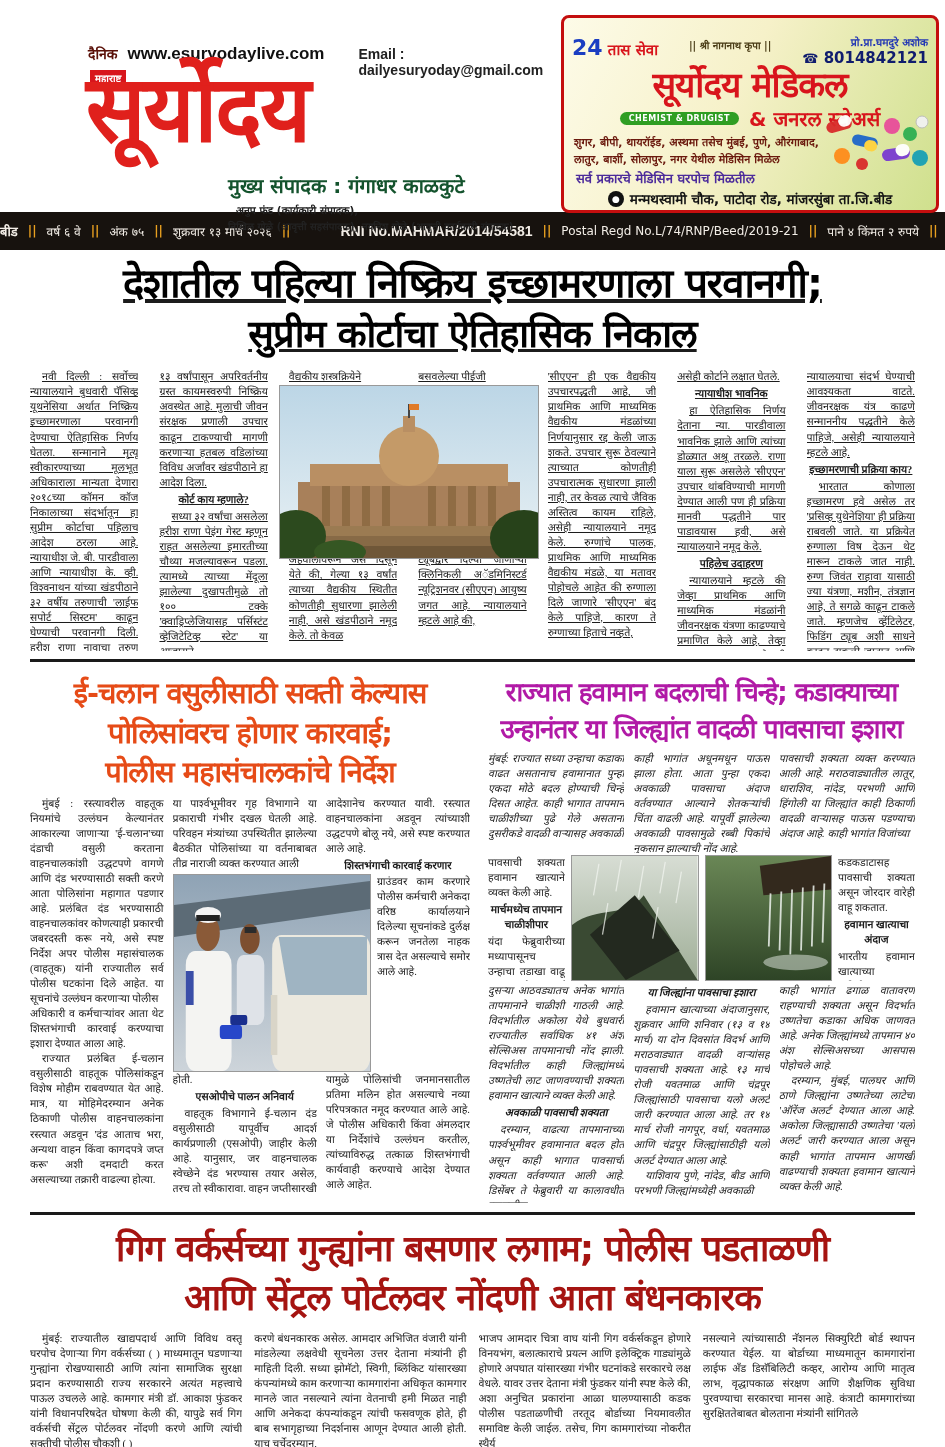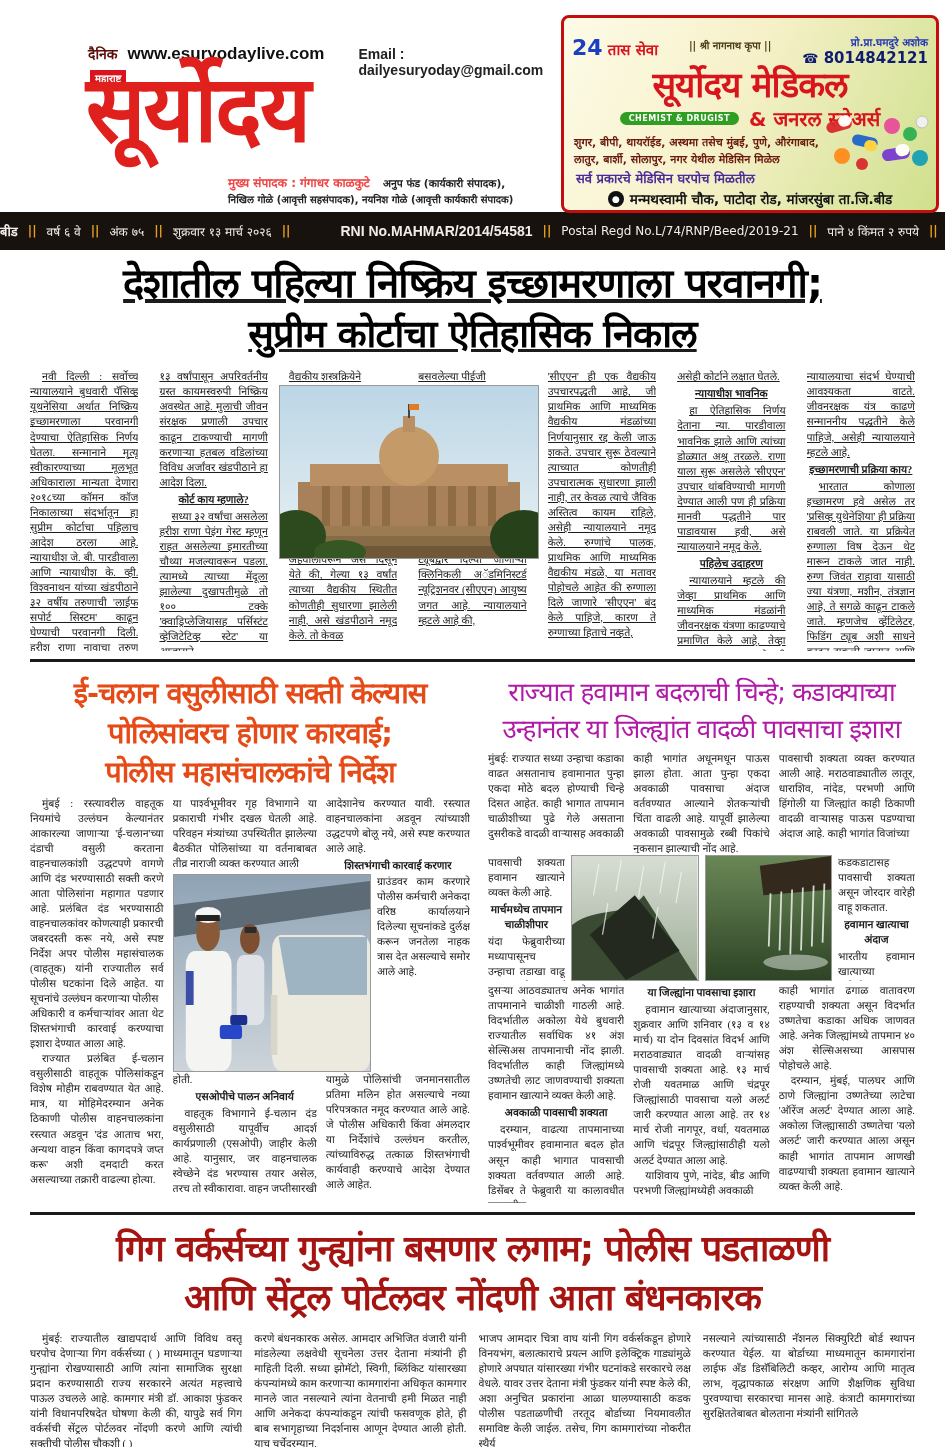--- a/index.html
+++ b/index.html
@@ -11,21 +11,21 @@
   .mast-toprow{position:absolute;left:88px;top:44px;width:470px;display:flex;align-items:baseline;gap:10px;
                font-family:"Liberation Sans","DejaVu Sans",sans-serif;}
   .daily-label{font-size:14px;font-weight:bold;color:#5a1008;}
   .website{font-size:17px;font-weight:bold;color:#111;}
   .email{font-size:14px;font-weight:bold;color:#222;margin-left:24px;}
   .state-badge{position:absolute;left:90px;top:70px;background:#d8151c;color:#fff;font-size:10px;
                font-weight:bold;padding:1px 5px;font-family:"DejaVu Sans",sans-serif;}
   .logo{position:absolute;left:86px;top:58px;font-size:88px;line-height:1.15;font-weight:900;color:#e0201c;
         font-family:"DejaVu Sans","Liberation Sans",sans-serif;letter-spacing:-2px;transform:scaleY(1.05);}
   .editors{position:absolute;left:228px;top:172px;width:340px;font-family:"DejaVu Sans",sans-serif;}
-  .chief{font-size:12px;font-weight:bold;color:#ef4444;display:inline-block;}
+  .chief{font-size:20px;font-weight:bold;color:#14532d;display:inline-block;}
   .exec{font-size:10.5px;font-weight:bold;color:#222;display:inline-block;margin-left:8px;}
   .subeds{font-size:10px;font-weight:bold;color:#222;margin-top:1px;}
   
   .ad{position:absolute;top:15px;right:6px;width:372px;height:192px;border:3px solid #c40e0e;border-radius:8px;
       background:linear-gradient(115deg,#fdfbe8 0%,#f6f1c9 45%,#cfe08d 100%);overflow:hidden;text-align:center;
       font-family:"DejaVu Sans","Liberation Sans",sans-serif;}
   .ad-top{display:flex;justify-content:space-between;align-items:flex-start;padding:17px 8px 0;}
   .ad-service{font-weight:900;font-size:15px;color:#d8151c;white-space:nowrap;}
   .ad-service .num{color:#1b3ec2;font-size:22px;}
   .ad-blessing{font-size:10px;font-weight:bold;color:#4a3c16;margin-top:3px;}
@@ -63,34 +63,34 @@
   .img-spacer{height:168px;}
   .lead-photo{position:absolute;left:249px;top:16px;width:258px;height:172px;border:1px solid #999;}
   .rule{border:0;border-top:3px solid #1a1a1a;margin:8px 30px 6px;}
   
   .middle{display:flex;height:536px;}
   .half-left{width:478px;padding:4px 8px 0 30px;box-sizing:border-box;}
   .half-right{flex:1;padding:4px 30px 0 10px;box-sizing:border-box;}
   .echalan-hl{margin:2px 0 4px;text-align:center;font-family:"DejaVu Sans",sans-serif;color:#e64b17;
               font-size:29px;line-height:1.35;font-weight:900;letter-spacing:-1px;}
   .weather-hl{margin:2px 0 4px;text-align:center;font-family:"DejaVu Sans",sans-serif;color:#b11aa6;
-              font-size:26px;line-height:1.4;font-weight:400;letter-spacing:-1px;}
+              font-size:26px;line-height:1.4;font-weight:700;letter-spacing:-1px;}
   .ech-body{display:flex;gap:9px;height:398px;overflow:hidden;}
   .ech-c1{width:31%;}
   .ech-right{width:69%;display:flex;flex-direction:column;gap:2px;}
   .ech-rowA{display:flex;gap:9px;height:76px;overflow:hidden;}
   .ech-rowA .col,.ech-rowC .col{flex:1;}
   .ech-rowB{display:flex;gap:6px;height:196px;}
   .ech-photo{width:66%;height:100%;border:1px solid #999;}
   .ech-side{flex:1;}
   .ech-rowC{display:flex;gap:9px;flex:1;overflow:hidden;}
   .wx-row1,.wx-row3{display:flex;gap:9px;overflow:hidden;}
   .wx-row1{height:102px;}
   .wx-row3{height:220px;}
-  .wx-row1 .col,.wx-row3 .col{flex:1;}
+  .wx-row1 .col,.wx-row3 .col{flex:1;font-style:italic;}
   .wx-row2{display:flex;gap:6px;height:126px;margin:2px 0;}
   .wx-narrow{width:19%;}
   .wx-photo{width:31%;border:1px solid #999;}
   
   .gig{padding:4px 30px 0;}
   .gig-hl{margin:0;text-align:center;font-family:"DejaVu Sans",sans-serif;color:#a51411;font-size:36px;
           line-height:1.35;font-weight:900;letter-spacing:-1px;}
   .gig-body{display:grid;grid-template-columns:repeat(4,1fr);gap:12px;margin-top:8px;height:118px;overflow:hidden;}
   svg{display:block;}
 </style>

